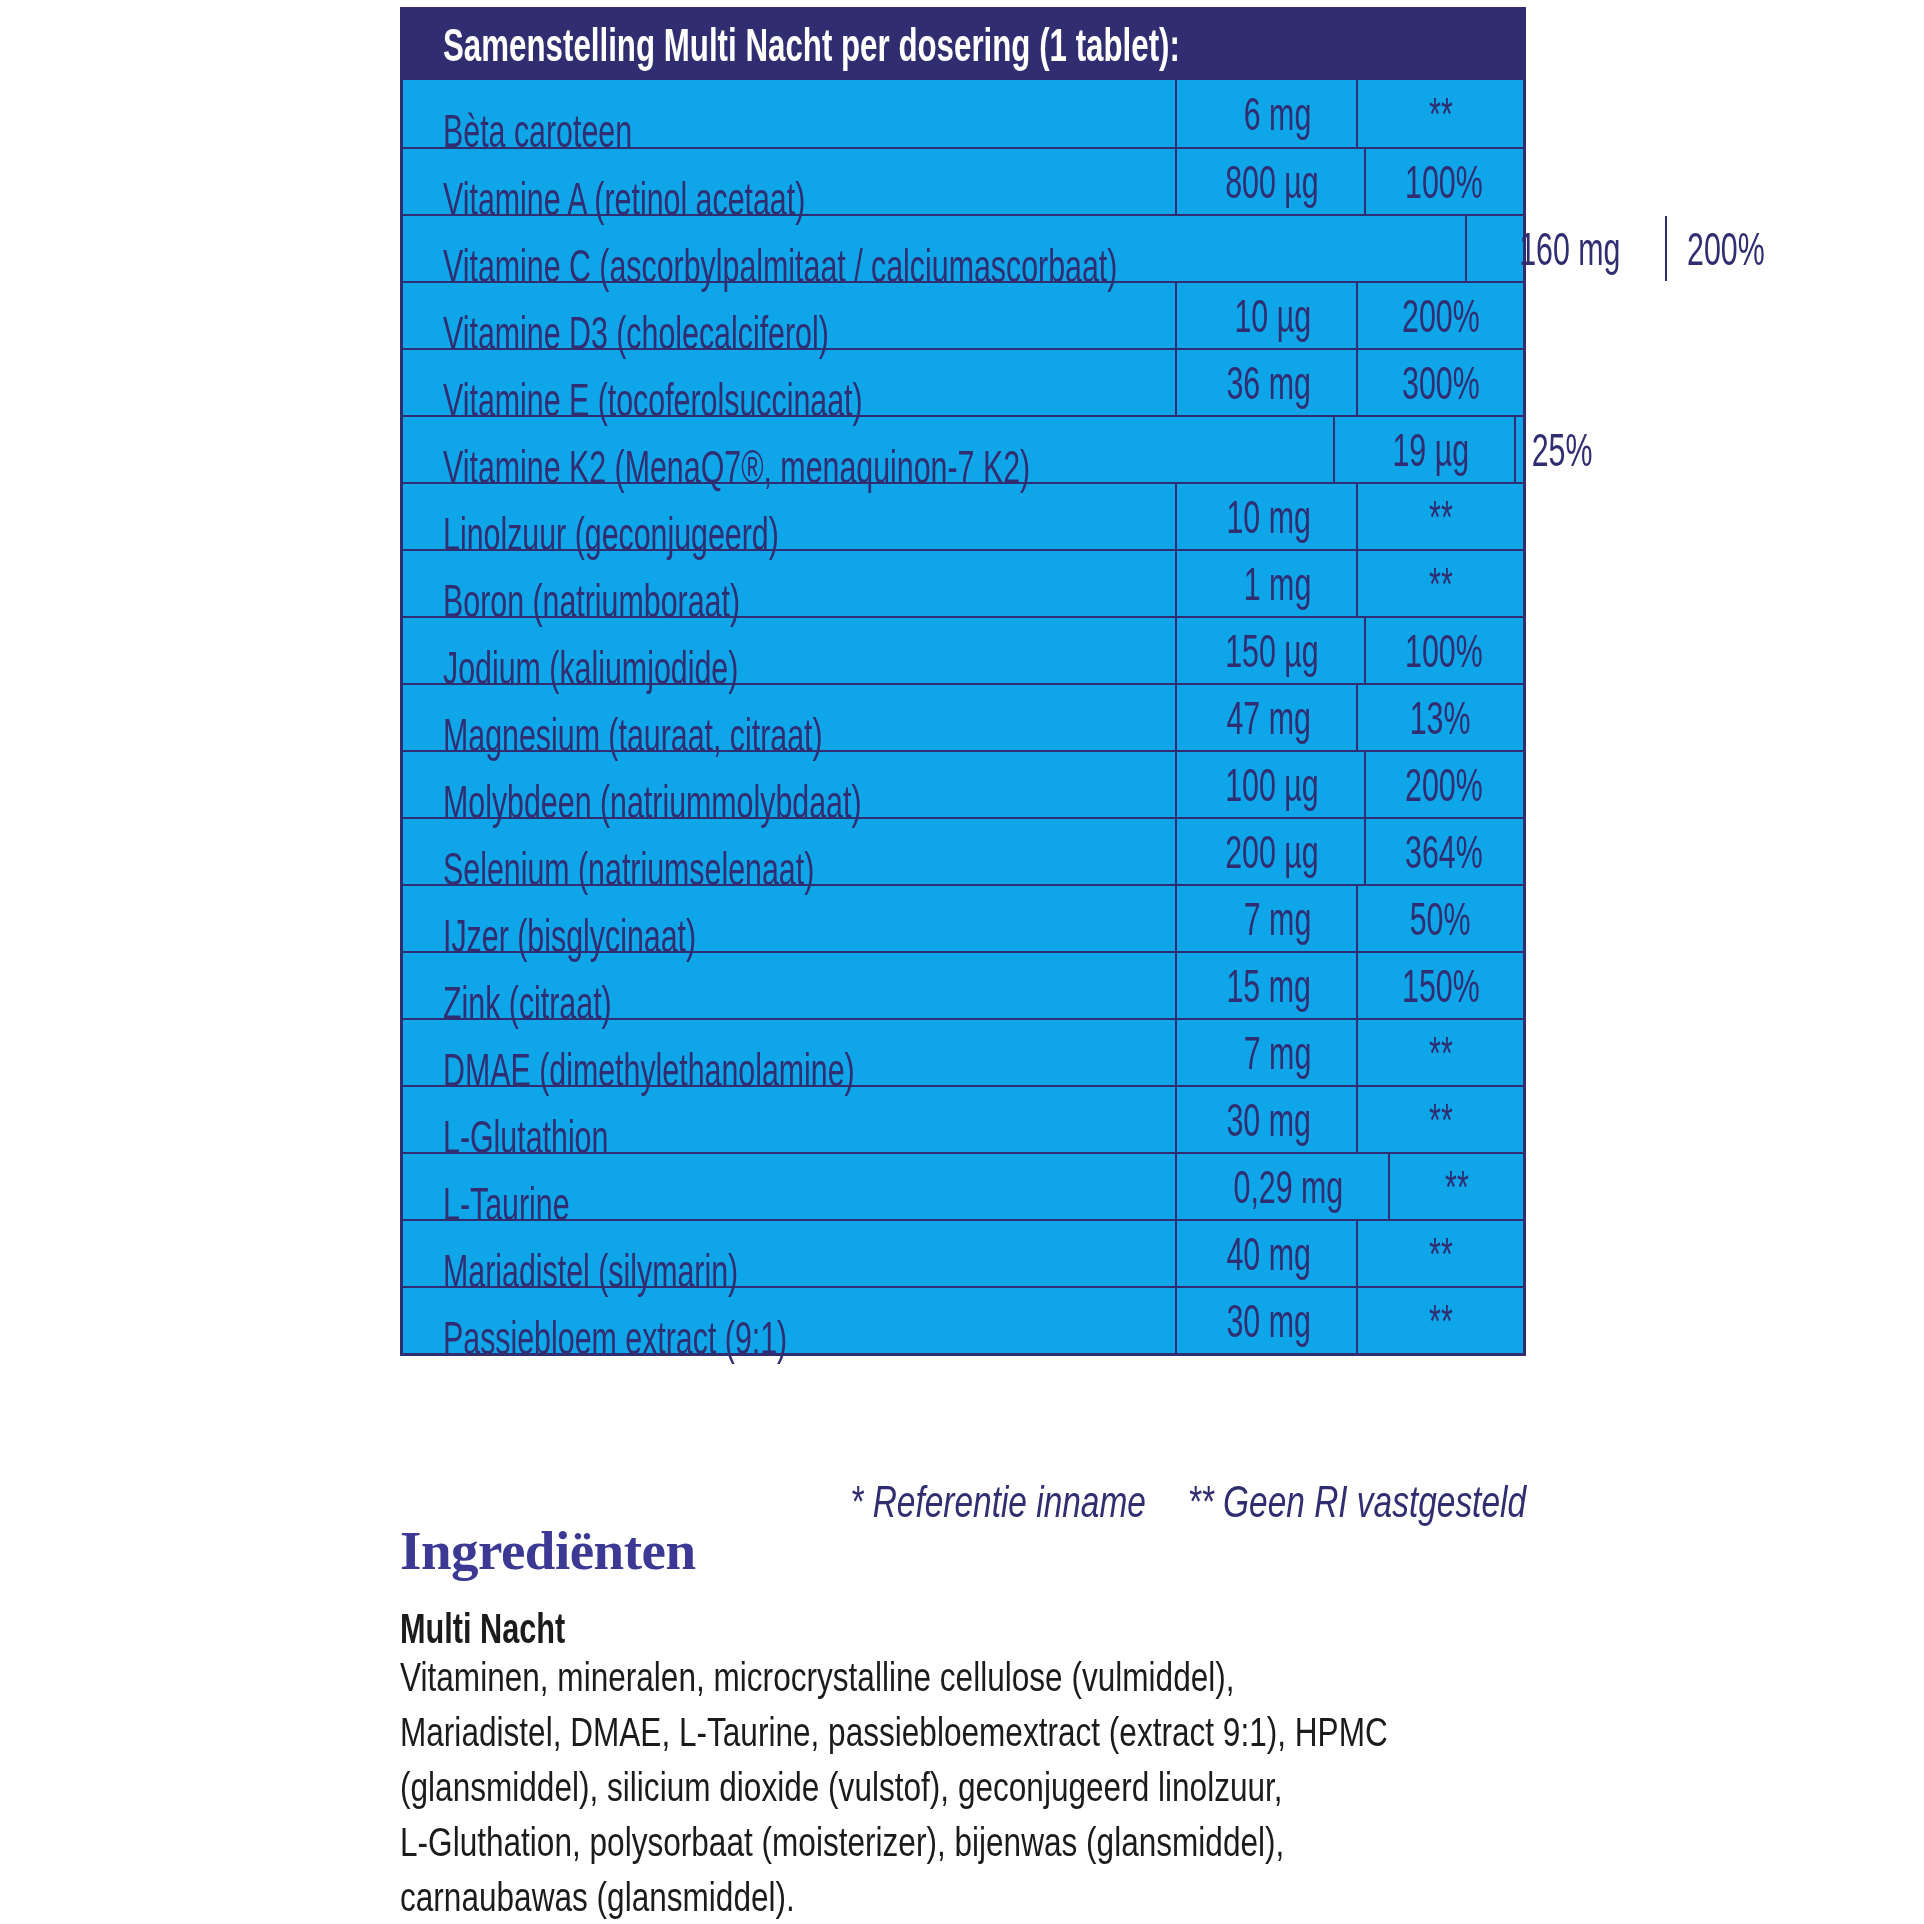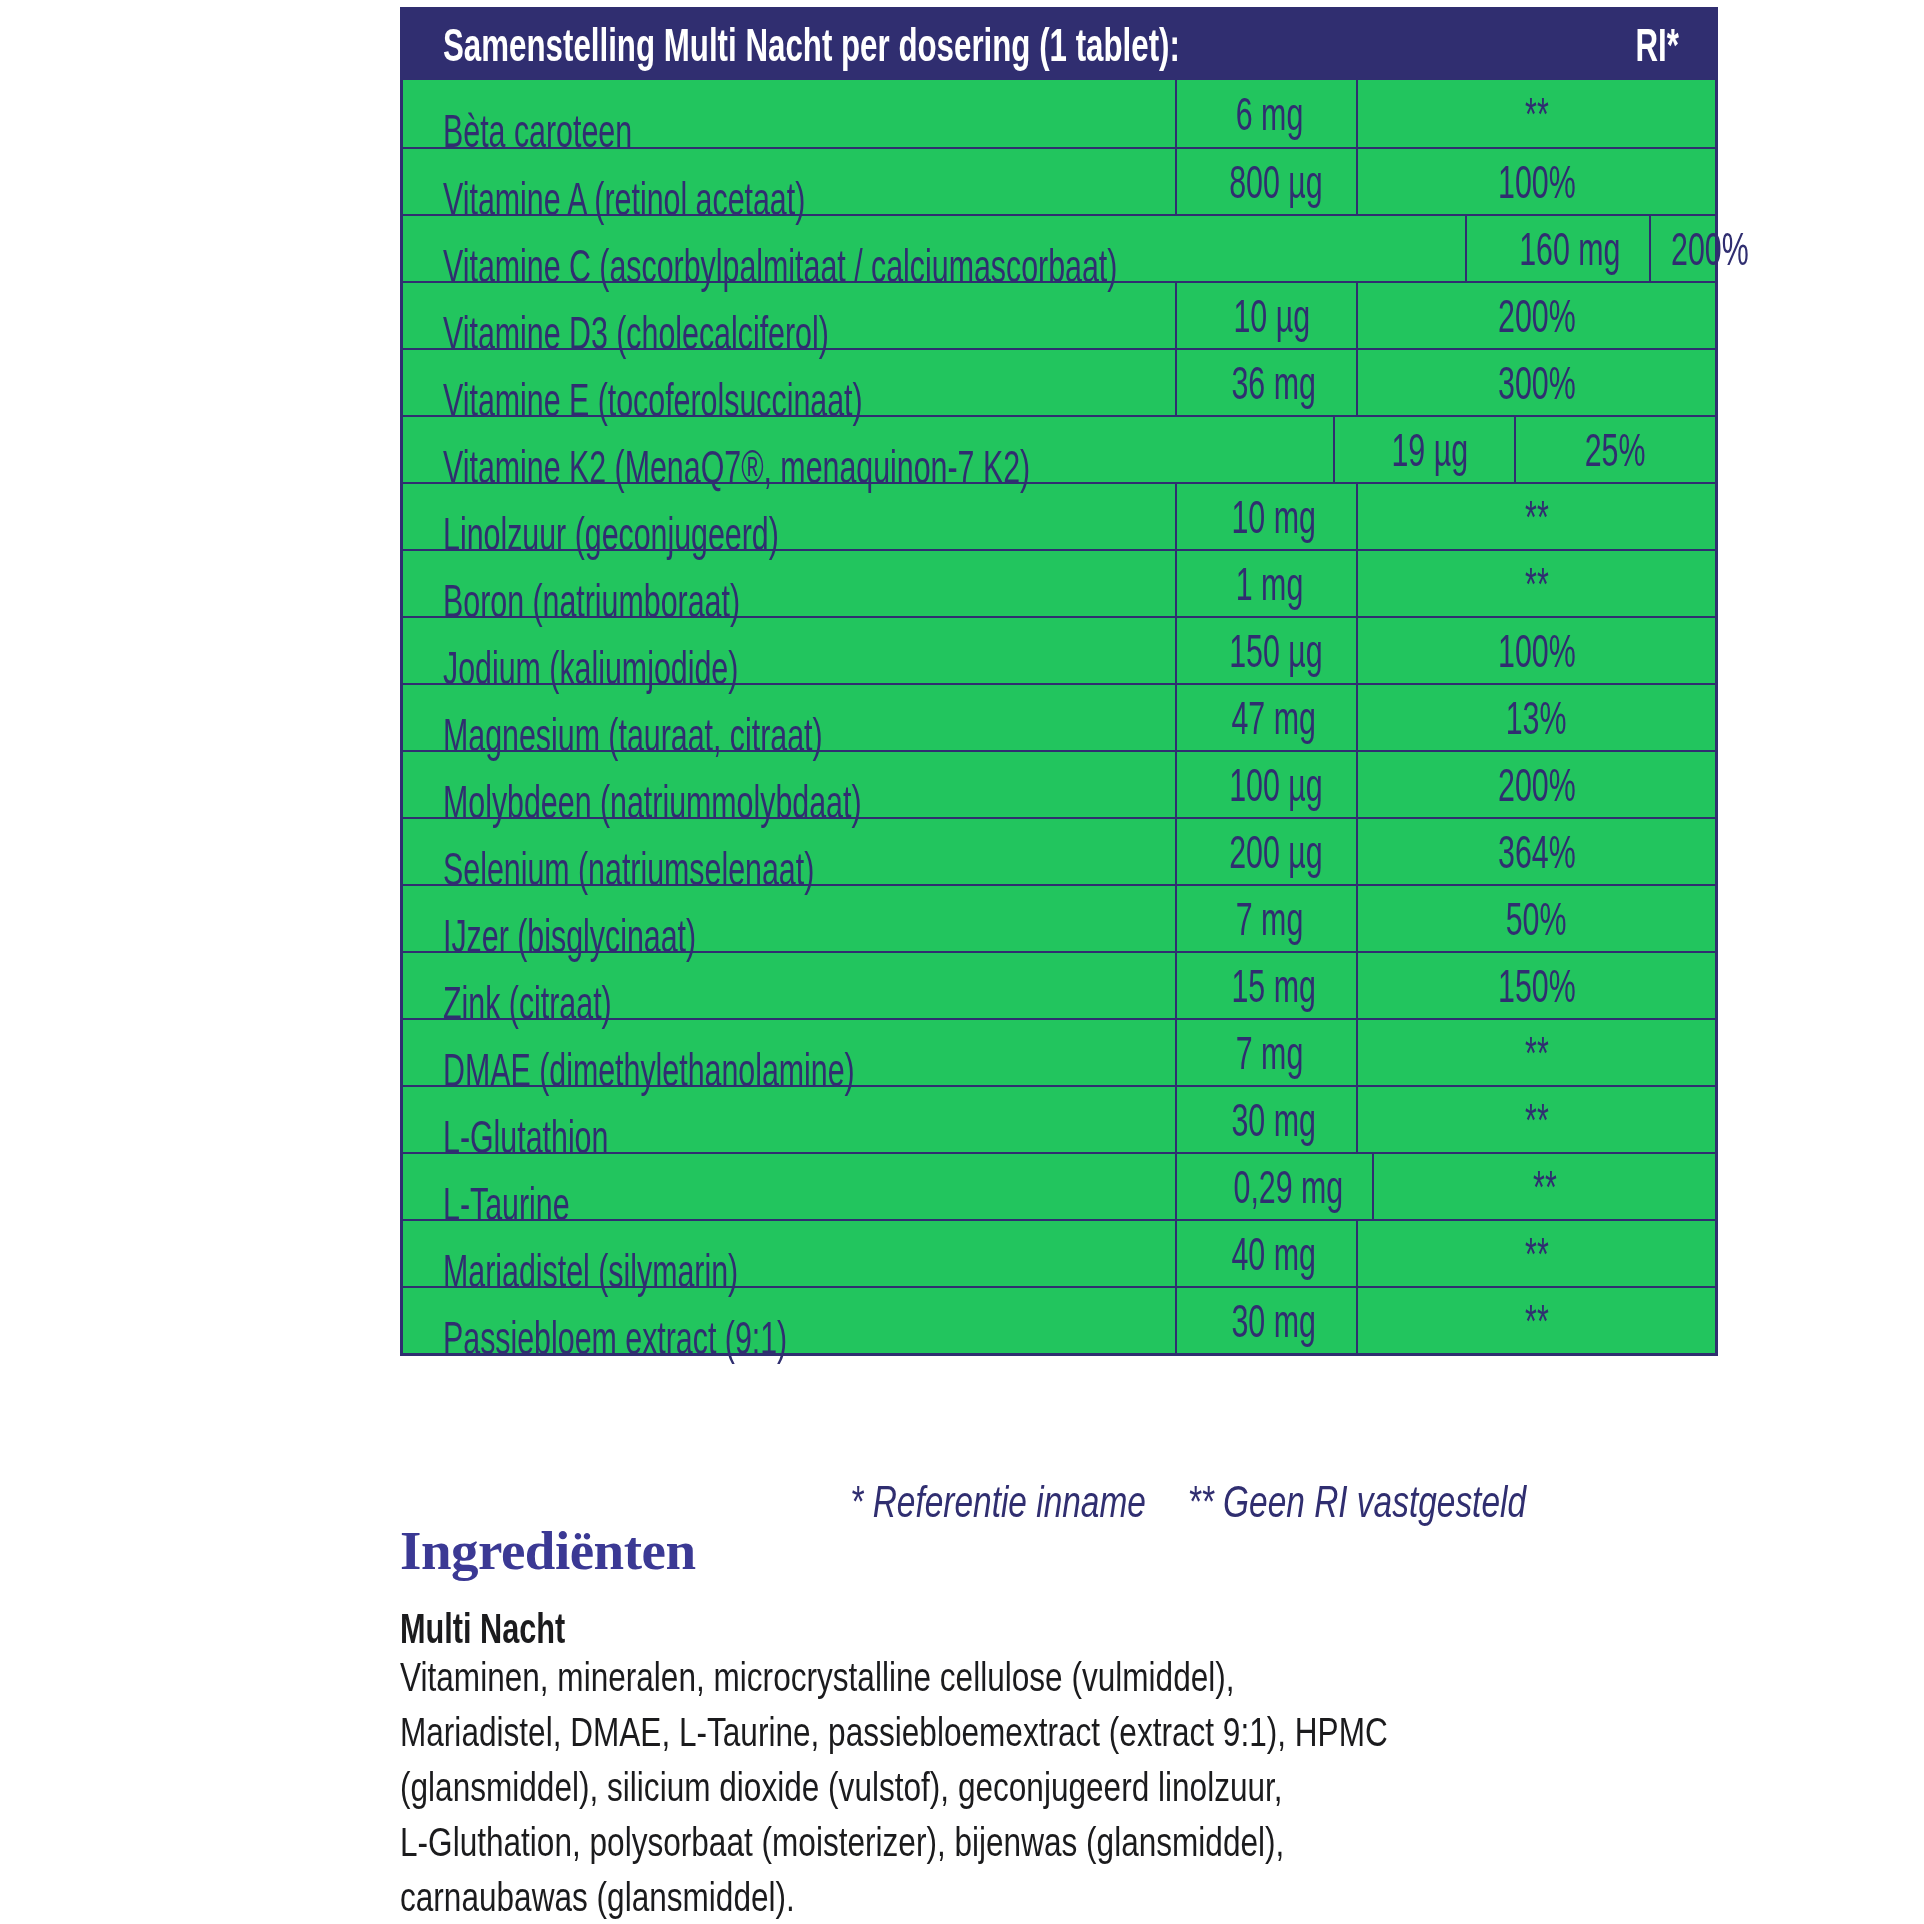--- a/index.html
+++ b/index.html
@@ -7,29 +7,29 @@
     --heading-purple:#3b3994;
     --text-black:#1b1b1d;
     --white:#ffffff;
   }
   *{margin:0;padding:0;box-sizing:border-box;}
   html,body{background:#fff;}
   body{font-family:"Liberation Sans", sans-serif;}
   .page{position:relative;width:1924px;height:1924px;background:var(--white);overflow:hidden;}
 
   
-  .table{position:absolute;left:400px;top:7px;width:1318px;border:3px solid var(--navy);background:#22c55e;}
+  .table{position:absolute;left:400px;top:7px;width:1126px;border:3px solid var(--navy);background:#0ea5e9;}
   .thead{display:flex;justify-content:space-between;align-items:center;height:70px;
          background:var(--navy);color:#fff;padding:0 36px 0 40px;font-weight:700;font-size:46px;}
   .trow{display:flex;align-items:stretch;height:67px;color:var(--navy);font-size:46px;}
   .trow + .trow{border-top:2px solid var(--navy);}
   .cell{display:flex;align-items:center;overflow:visible;}
   .c-name{flex:0 0 772px;padding-left:40px;margin-top:35px;}
   .c-amt{flex:0 0 183px;border-left:2px solid var(--navy);border-right:2px solid var(--navy);
-         justify-content:center;padding-right:29px;}
+         justify-content:flex-end;padding-right:45px;}
   .c-ri{flex:1;justify-content:center;}
 
   
   .cx{display:inline-block;white-space:nowrap;}
   .cx-table{transform:scaleX(0.66);transform-origin:0 50%;}
   .cx-right{transform-origin:100% 50%;}
   .cx-center{transform-origin:50% 50%;}
   .cx-head{transform:scaleX(0.68);transform-origin:0 50%;}
   .cx-head.cx-right{transform-origin:100% 50%;}
 

